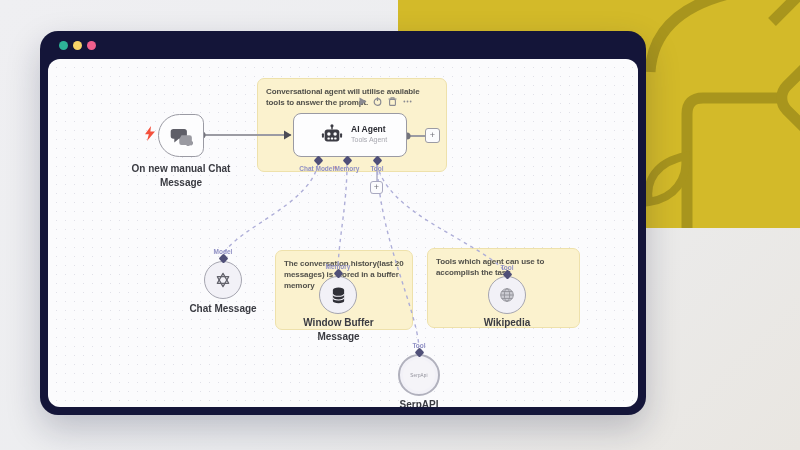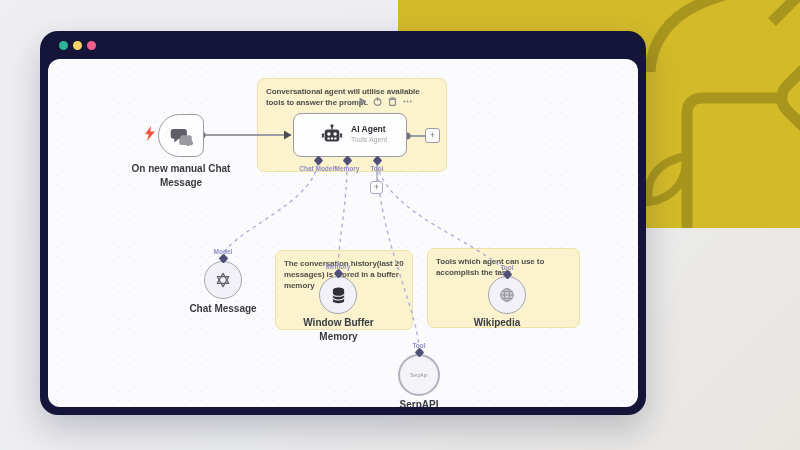--- a/index.html
+++ b/index.html
@@ -66,21 +66,21 @@
   .circ-serp { left:350px; top:295px; width:42px; height:42px; border-width:2.5px; border-color:#b1b1bd; }
   .circ-serp .inner { width:32px; height:32px; border-radius:50%; background:#f5f4f8; display:flex; align-items:center; justify-content:center; }
   .serp-logo { font-size:4.5px; color:#8f8f99; letter-spacing:.2px; }
 
   .node-label {
     position:absolute; font-size:10px; font-weight:bold; color:#3a3b42; text-align:center; line-height:1.35; z-index:3;
   }
   .lbl-trigger { left:78px; top:103px; width:110px; }
   .lbl-openai { left:130px; top:243px; width:90px; }
   .lbl-memory { left:253px; top:257px; width:75px; }
-  .lbl-wiki { left:404px; top:257px; width:90px; }
+  .lbl-wiki { left:414px; top:257px; width:90px; }
   .lbl-serp { left:331px; top:339px; width:80px; }
 
   
   .diamond { position:absolute; width:7px; height:7px; background:#4f4f78; border-radius:1.5px; transform:rotate(45deg); z-index:4; }
   .port-label { position:absolute; font-size:6.5px; font-weight:bold; color:#8f8fc4; text-align:center; z-index:4; white-space:nowrap; }
   .req { color:#e23e3e; }
 
   .plus-btn {
     position:absolute; border:1.4px solid #9b9ba3; border-radius:3px; background:#fbfbfd;
     color:#72727b; display:flex; align-items:center; justify-content:center;
@@ -240,21 +240,21 @@
       <span class="port-label" style="left:265px; top:204px; width:50px;">Memory</span>
       <span class="diamond" style="left:286.5px; top:210.5px;"></span>
       <div class="node-circle circ-memory">
         <svg width="15" height="17" viewBox="0 0 16 18">
           <ellipse cx="8" cy="3" rx="6" ry="2.5" fill="#303038"></ellipse>
           <path d="M2,3 V14.8 A6,2.5 0 0 0 14,14.8 V3 Z" fill="#303038"></path>
           <path d="M2,7.4 A6,2.5 0 0 0 14,7.4" fill="none" stroke="#f2f1f7" stroke-width="1.1"></path>
           <path d="M2,11.2 A6,2.5 0 0 0 14,11.2" fill="none" stroke="#f2f1f7" stroke-width="1.1"></path>
         </svg>
       </div>
-      <div class="node-label lbl-memory">Window Buffer Memory</div>
+      <div class="node-label lbl-memory">Window Buffer Message</div>
 
       <span class="port-label" style="left:434px; top:205px; width:50px;">Tool</span>
       <span class="diamond" style="left:455.5px; top:211.5px;"></span>
       <div class="node-circle circ-wiki">
         <svg width="16" height="16" viewBox="0 0 16 16">
           <circle cx="8" cy="8" r="6.3" fill="#cdcdd4"></circle>
           <g fill="none" stroke="#8f8f96" stroke-width="0.9">
             <circle cx="8" cy="8" r="6.3"></circle>
             <ellipse cx="8" cy="8" rx="2.7" ry="6.3"></ellipse>
             <path d="M1.7,8 H14.3"></path>

